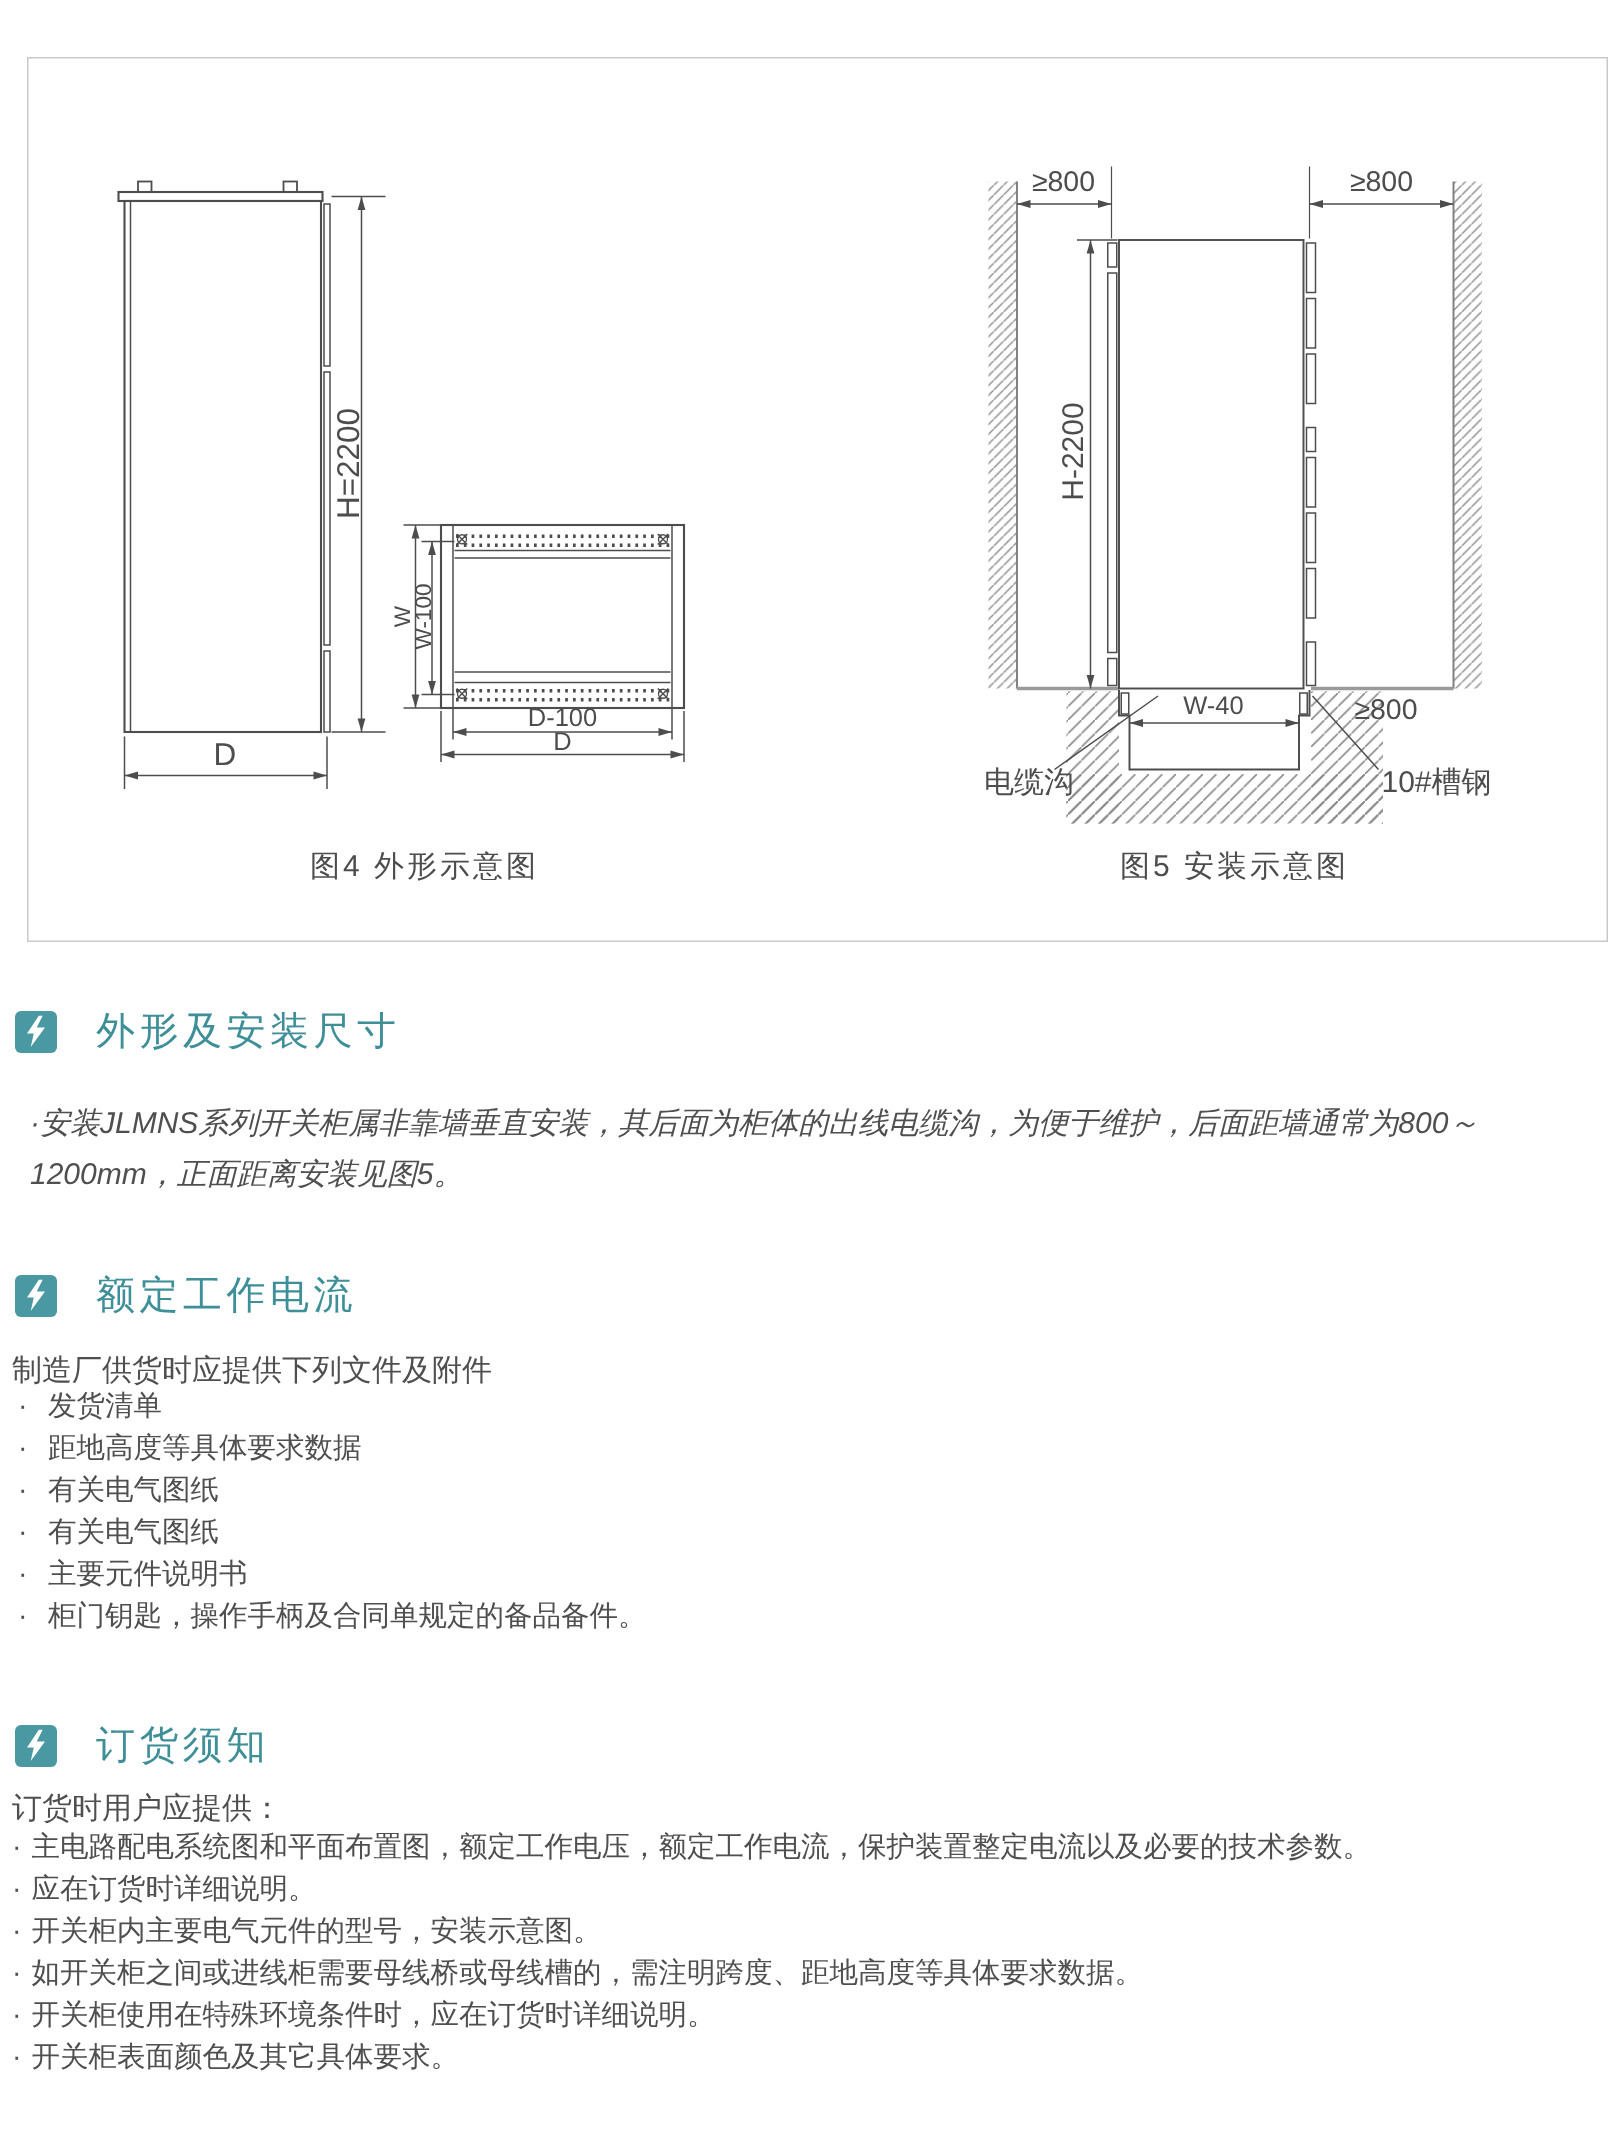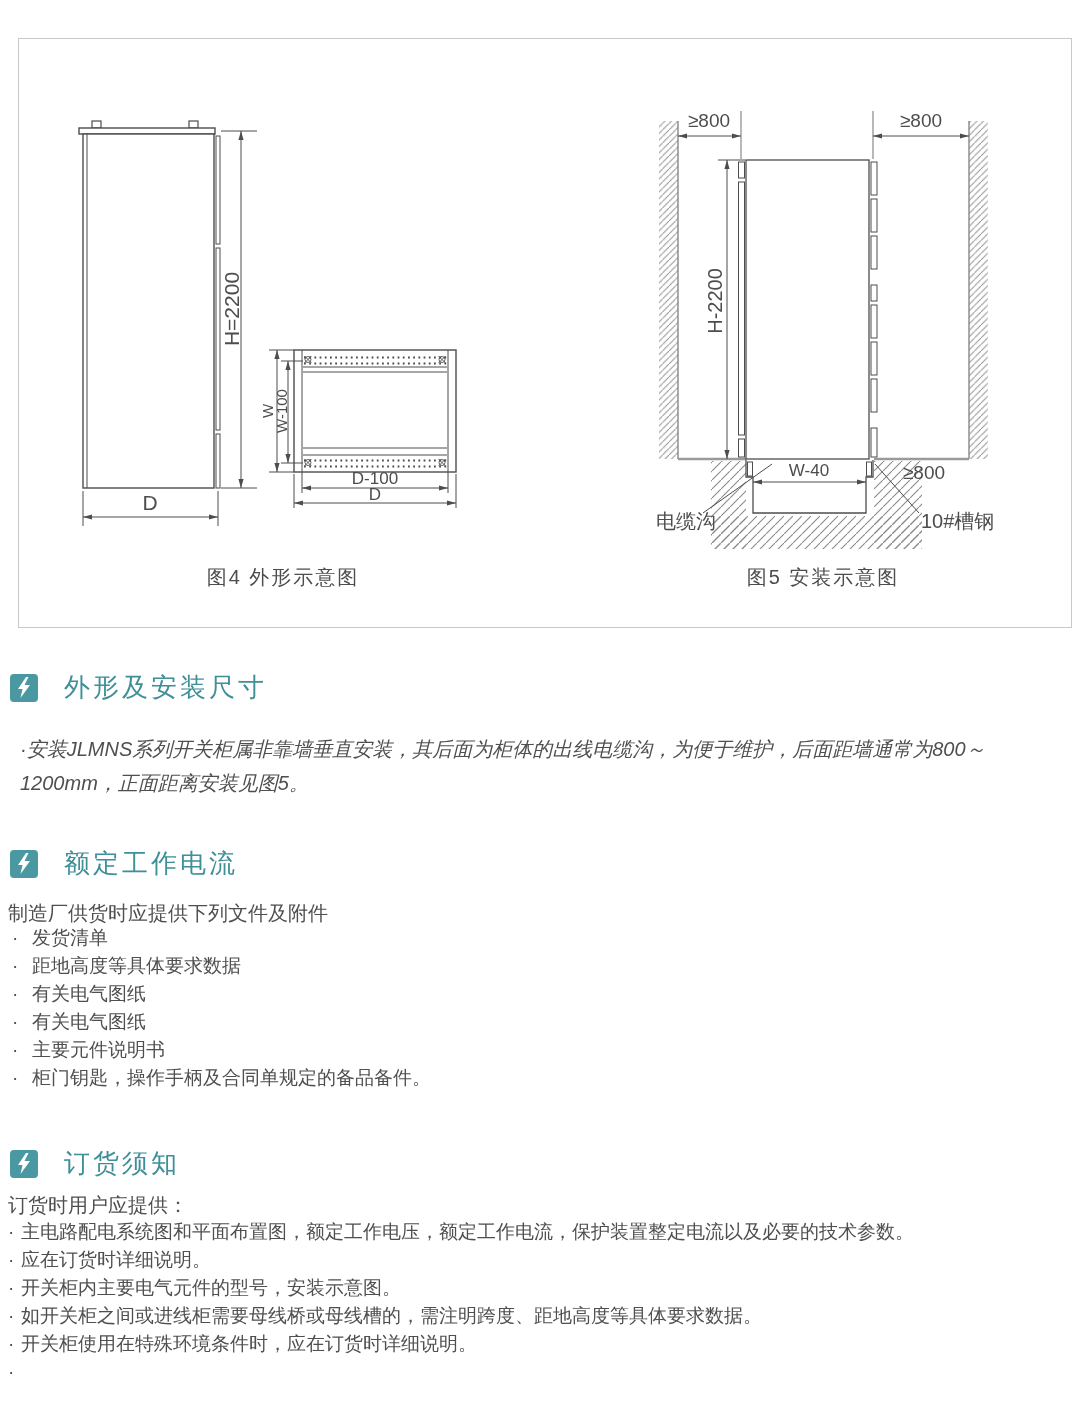--- a/index.html
+++ b/index.html
@@ -273,16 +273,17 @@
     <li>
         <span class="dot">·</span>
         <span>如开关柜之间或进线柜需要母线桥或母线槽的，需注明跨度、距地高度等具体要求数据。</span>
       </li>
     <li>
         <span class="dot">·</span>
         <span>开关柜使用在特殊环境条件时，应在订货时详细说明。</span>
       </li>
     <li>
         <span class="dot">·</span>
+        <span>开关柜表面颜色及其它具体要求。</span>
       </li>
   </ul>
 
 </div>
 
 </body></html>

